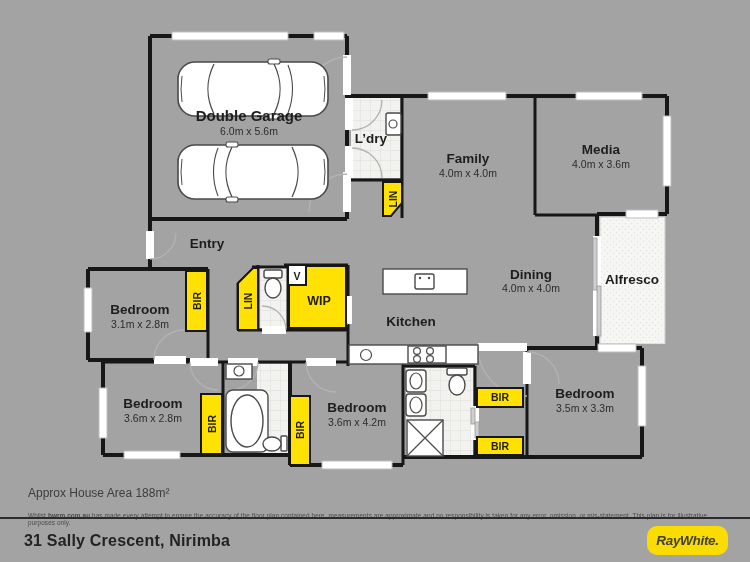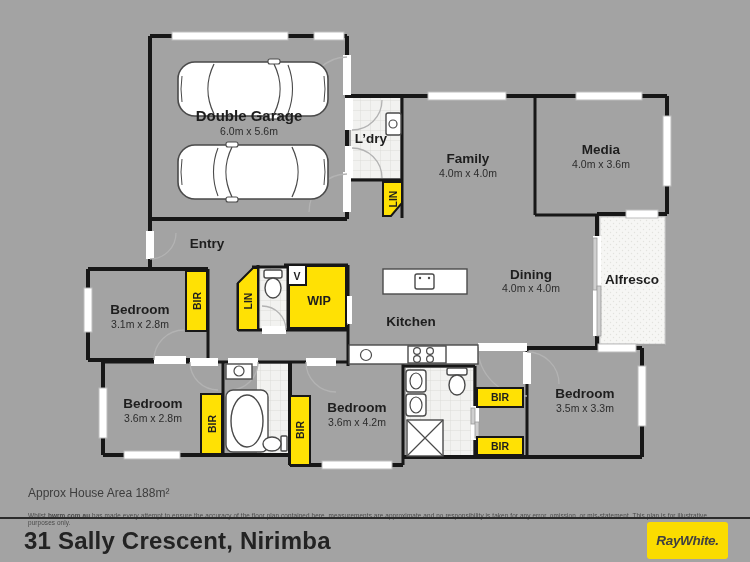--- a/index.html
+++ b/index.html
@@ -17,23 +17,23 @@
   .fixline{fill:none;stroke:#4a4a4a;stroke-width:1.2;}
   .arc{fill:none;stroke:#b3b3b3;stroke-width:1.3;}
   .win{fill:#ffffff;stroke:#bdbdbd;stroke-width:1;}
   .slide{fill:#cfcfcf;stroke:#9a9a9a;stroke-width:.8;}
   .footnotes{position:absolute;left:28px;top:486px;width:700px;}
   .area-note{font-size:12px;color:#3d3d3d;margin-bottom:12px;}
   .disclaimer{font-size:6.4px;color:#4a4a4a;letter-spacing:.1px;}
   .divider{position:absolute;left:0;top:517px;width:750px;border-top:2px solid #2b2b2b;}
   .footer-bar{position:absolute;left:0;top:519px;width:750px;height:43px;
               display:flex;align-items:center;justify-content:space-between;}
-  .address{margin:0 0 0 24px;font-size:24px;font-weight:700;color:#232323;letter-spacing:.2px;}
-  .brand-box{margin-right:22px;background:var(--brand_yellow,#fbdc00);border-radius:3px;
-             width:81px;height:37px;display:flex;align-items:center;justify-content:center;}
+  .address{margin:0 0 0 24px;font-size:16px;font-weight:700;color:#232323;letter-spacing:.2px;}
+  .brand-box{margin-right:22px;background:var(--brand_yellow,#fbdc00);border-radius:10px;
+             width:81px;height:29px;display:flex;align-items:center;justify-content:center;}
   .brand-box span{font-size:13.5px;font-weight:800;font-style:italic;color:#414141;letter-spacing:-.3px;}
 </style>
 </head>
 <body>
 
 <div class="page">
 
   <svg width="750" height="485" viewBox="0 0 750 485">
     <defs>
       <pattern id="tile" width="10" height="10" patternUnits="userSpaceOnUse">

